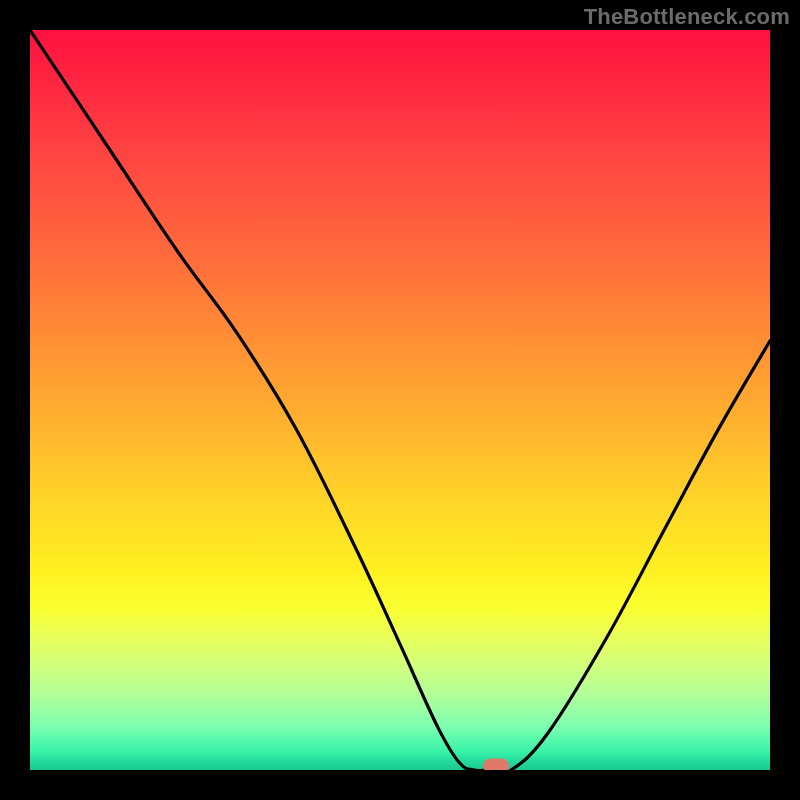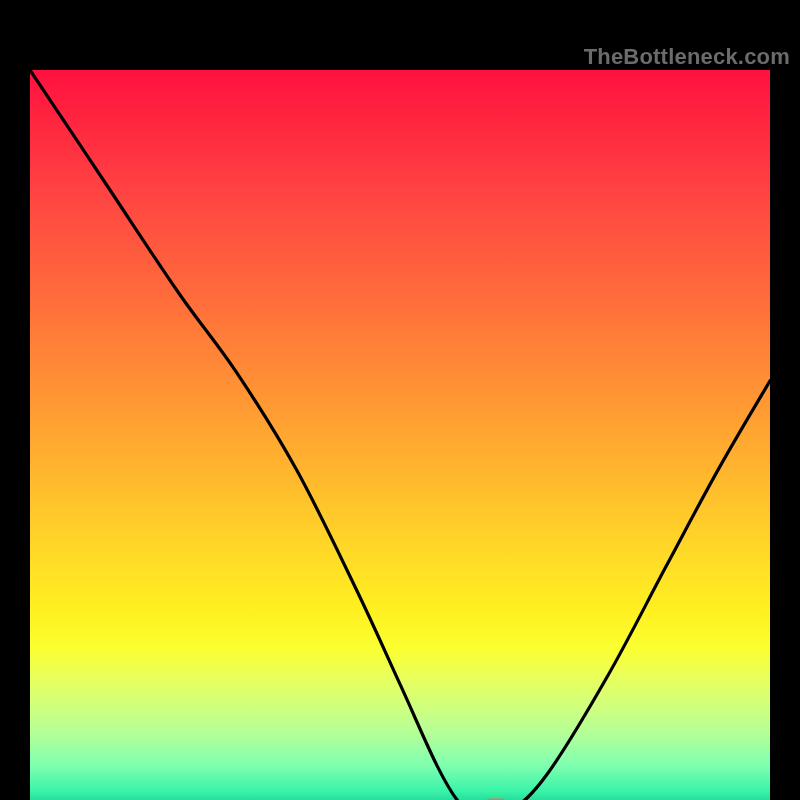--- a/index.html
+++ b/index.html
@@ -9,21 +9,20 @@
     height: 800px;
     background: #000;
     overflow: hidden;
     font-family: Arial, Helvetica, sans-serif;
   }
   .frame {
     position: relative;
     width: 800px;
     height: 625px;
     background: #000;
-    margin-top: 40px;
   }
   .watermark {
     position: absolute;
     top: 4px;
     right: 10px;
     color: #6b6b6b;
     font-size: 22px;
     font-weight: 600;
     letter-spacing: 0.2px;
     user-select: none;

